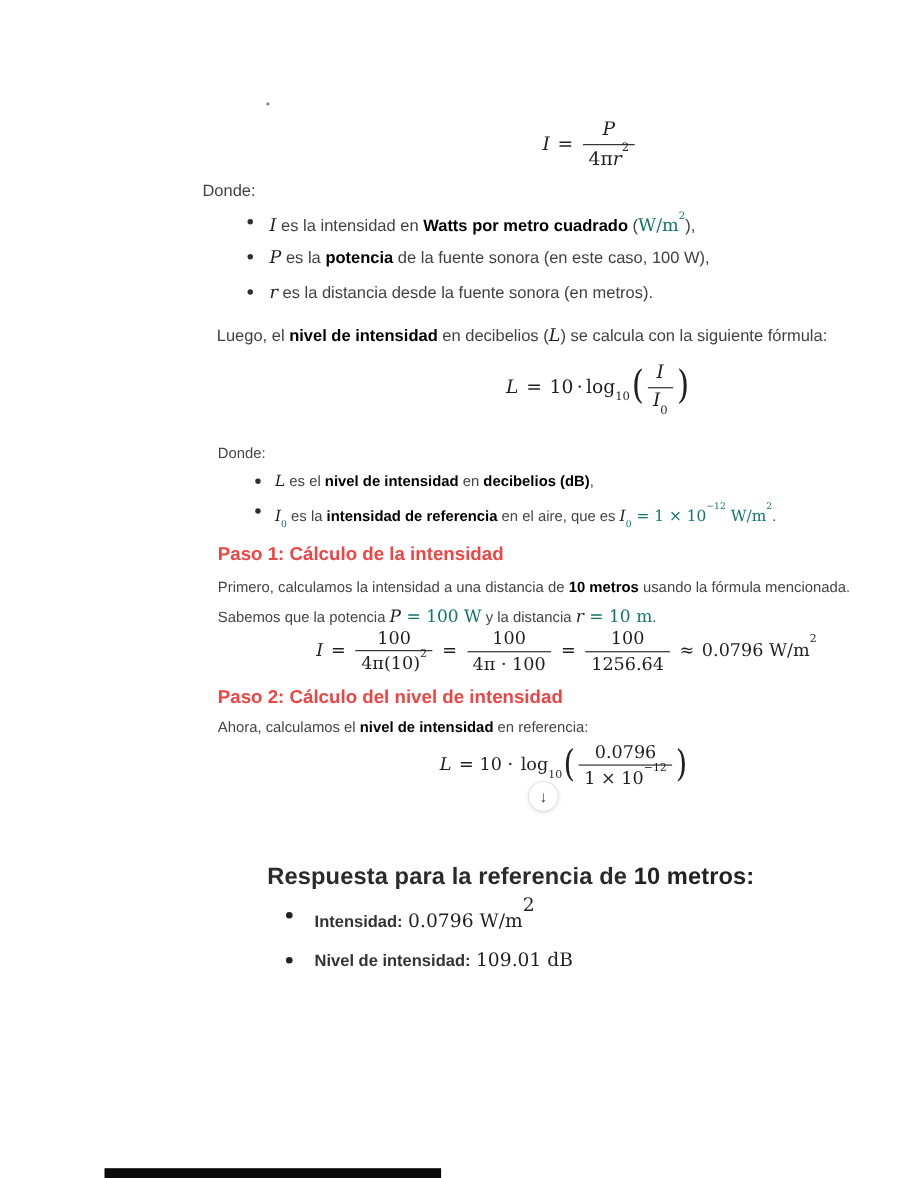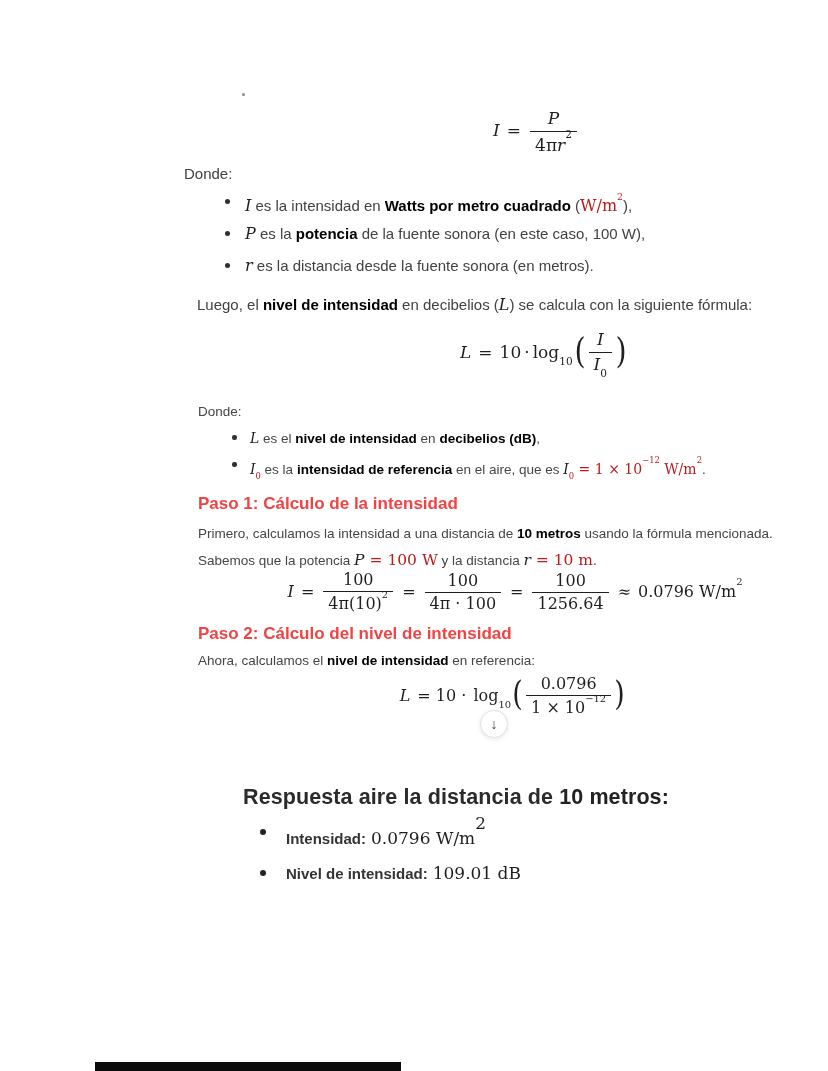--- a/index.html
+++ b/index.html
@@ -7,21 +7,21 @@
           font-family:"Liberation Sans", sans-serif; color:#414141; }
 
   .abs { position:absolute; }
 
   
   .txt15 { font-size:15px; line-height:20px; color:#414141; }
   .txt13 { font-size:13.5px; line-height:18px; color:#454545; }
   .b { font-weight:700; color:#000000; }
 
   
-  .math { font-family:"DejaVu Serif", serif; color:#b91c1c; }
+  .math { font-family:"DejaVu Serif", serif; color:#0f766e; }
   .mi { font-family:"DejaVu Serif", serif; font-style:italic; color:#1f1f1f; }
   .m16 { font-size:16px; }
   .m15 { font-size:15.5px; }
   .m14 { font-size:14px; }
   sup.msup { font-size:0.62em; position:relative; top:-0.55em; font-style:normal; }
   sub.msub { font-size:0.62em; position:relative; top:0.25em; font-style:normal; }
 
   
   .eq { position:absolute; left:0; width:828px; box-sizing:border-box; text-align:center;
         font-family:"DejaVu Serif", serif; color:#1f1f1f; white-space:nowrap; }
@@ -155,21 +155,21 @@
         <span class="fden"><span>1 × 10</span><sup class="msup">−12</sup></span>
       </span><span class="bigp">)</span>
   </div>
 
   <div class="scrollbtn">
     <span class="arr">↓</span>
   </div>
 
 
   <div class="answerH" style="top:785px;">
-    <span>Respuesta aire la distancia de </span><span class="xb">10 metros</span><span class="xb">:</span>
+    <span>Respuesta para la referencia de </span><span class="xb">10 metros</span><span class="xb">:</span>
   </div>
 
   <div class="rowA" style="top:822px;">
     <span class="dot"></span>
     <span class="txt"><span class="lab">Intensidad:</span><span class="val">0.0796 W/m</span><sup class="msup val" style="margin-left:0;">2</sup></span>
   </div>
 
   <div class="rowA" style="top:863px;">
     <span class="dot"></span>
     <span class="txt"><span class="lab">Nivel de intensidad:</span><span class="val">109.01 dB</span></span>

